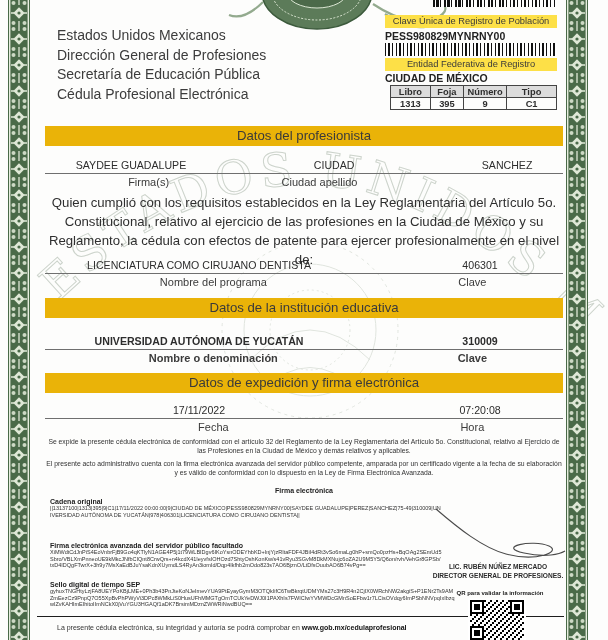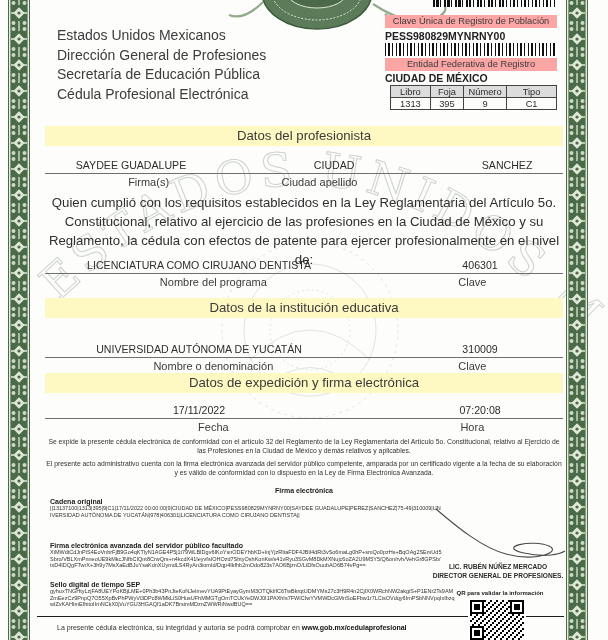--- a/index.html
+++ b/index.html
@@ -4,28 +4,28 @@
 <style>
   html,body{margin:0;padding:0;background:#fff;}
   #page{position:relative;width:608px;height:640px;background:#fdfdfc;overflow:hidden;
         font-family:"Liberation Sans",sans-serif;color:#3b3b3b;}
   .abs{position:absolute;}
   
   .strip{position:absolute;top:0;height:640px;width:22px;z-index:2;}
   
   #header-lines{left:57px;top:26px;font-size:14px;line-height:19.5px;color:#3c3c3c;z-index:3;}
   
-  .minibar{background:#fca5a5;color:#3a3a3a;font-size:9.3px;text-align:center;line-height:13px;height:13px;z-index:3;}
+  .minibar{background:#fde047;color:#3a3a3a;font-size:9.3px;text-align:center;line-height:13px;height:13px;z-index:3;}
   .bold-right{font-weight:bold;font-size:10.5px;color:#222;z-index:3;}
   .barcode{background:repeating-linear-gradient(90deg,#111 0 1.5px,#fff 1.5px 3px,#111 3px 5.5px,#fff 5.5px 7px,#111 7px 8px,#fff 8px 11px);z-index:3;}
   table.reg{border-collapse:collapse;font-size:9.3px;color:#2e2e2e;z-index:3;}
-  table.reg th,table.reg td{border:1px solid #444;text-align:center;padding:0 2px;height:11px;font-weight:normal;}
+  table.reg th,table.reg td{border:1px solid #444;text-align:center;padding:0 2px;height:11px;font-weight:bold;}
   table.reg th{background:#dcdcdc;}
   
-  .secbar{left:45px;width:518px;height:20px;background:#fef9c3;color:#3a3a3a;
+  .secbar{left:45px;width:518px;height:20px;background:#eab308;color:#3a3a3a;
           font-size:13.2px;text-align:center;line-height:20px;z-index:3;}
   
   .fieldrow{left:45px;width:518px;z-index:3;}
   .vals{display:flex;border-bottom:1px solid #6f6f6f;padding-bottom:2px;font-size:10.6px;color:#2d2d2d;gap:44px;}
   .labs{display:flex;padding-top:2px;font-size:11px;color:#3b3b3b;}
   .vals span,.labs span{text-align:center;}
   .c40{width:40%;} .c34{width:34%;} .c26{width:26%;}
   .c65{width:65%;} .c35{width:35%;}
   .para{left:45px;width:518px;text-align:center;font-size:13.2px;line-height:19px;color:#2f2f2f;z-index:3;}
   .note{left:45px;width:518px;text-align:center;font-size:6.8px;line-height:8.6px;color:#333;z-index:3;}
@@ -147,21 +147,21 @@
       <span class="c35">406301</span>
     </div>
     <div class="labs">
       <span class="c65">Nombre del programa</span>
       <span class="c35">Clave</span>
     </div>
   </div>
 
   <div class="abs secbar" style="top:298px;">Datos de la institución educativa</div>
 
-  <div class="abs fieldrow" style="top:343px;">
+  <div class="abs fieldrow" style="top:335px;font-weight:bold;">
     <div class="vals">
       <span class="c65">UNIVERSIDAD AUTÓNOMA DE YUCATÁN</span>
       <span class="c35">310009</span>
     </div>
     <div class="labs">
       <span class="c65">Nombre o denominación</span>
       <span class="c35">Clave</span>
     </div>
   </div>
 

